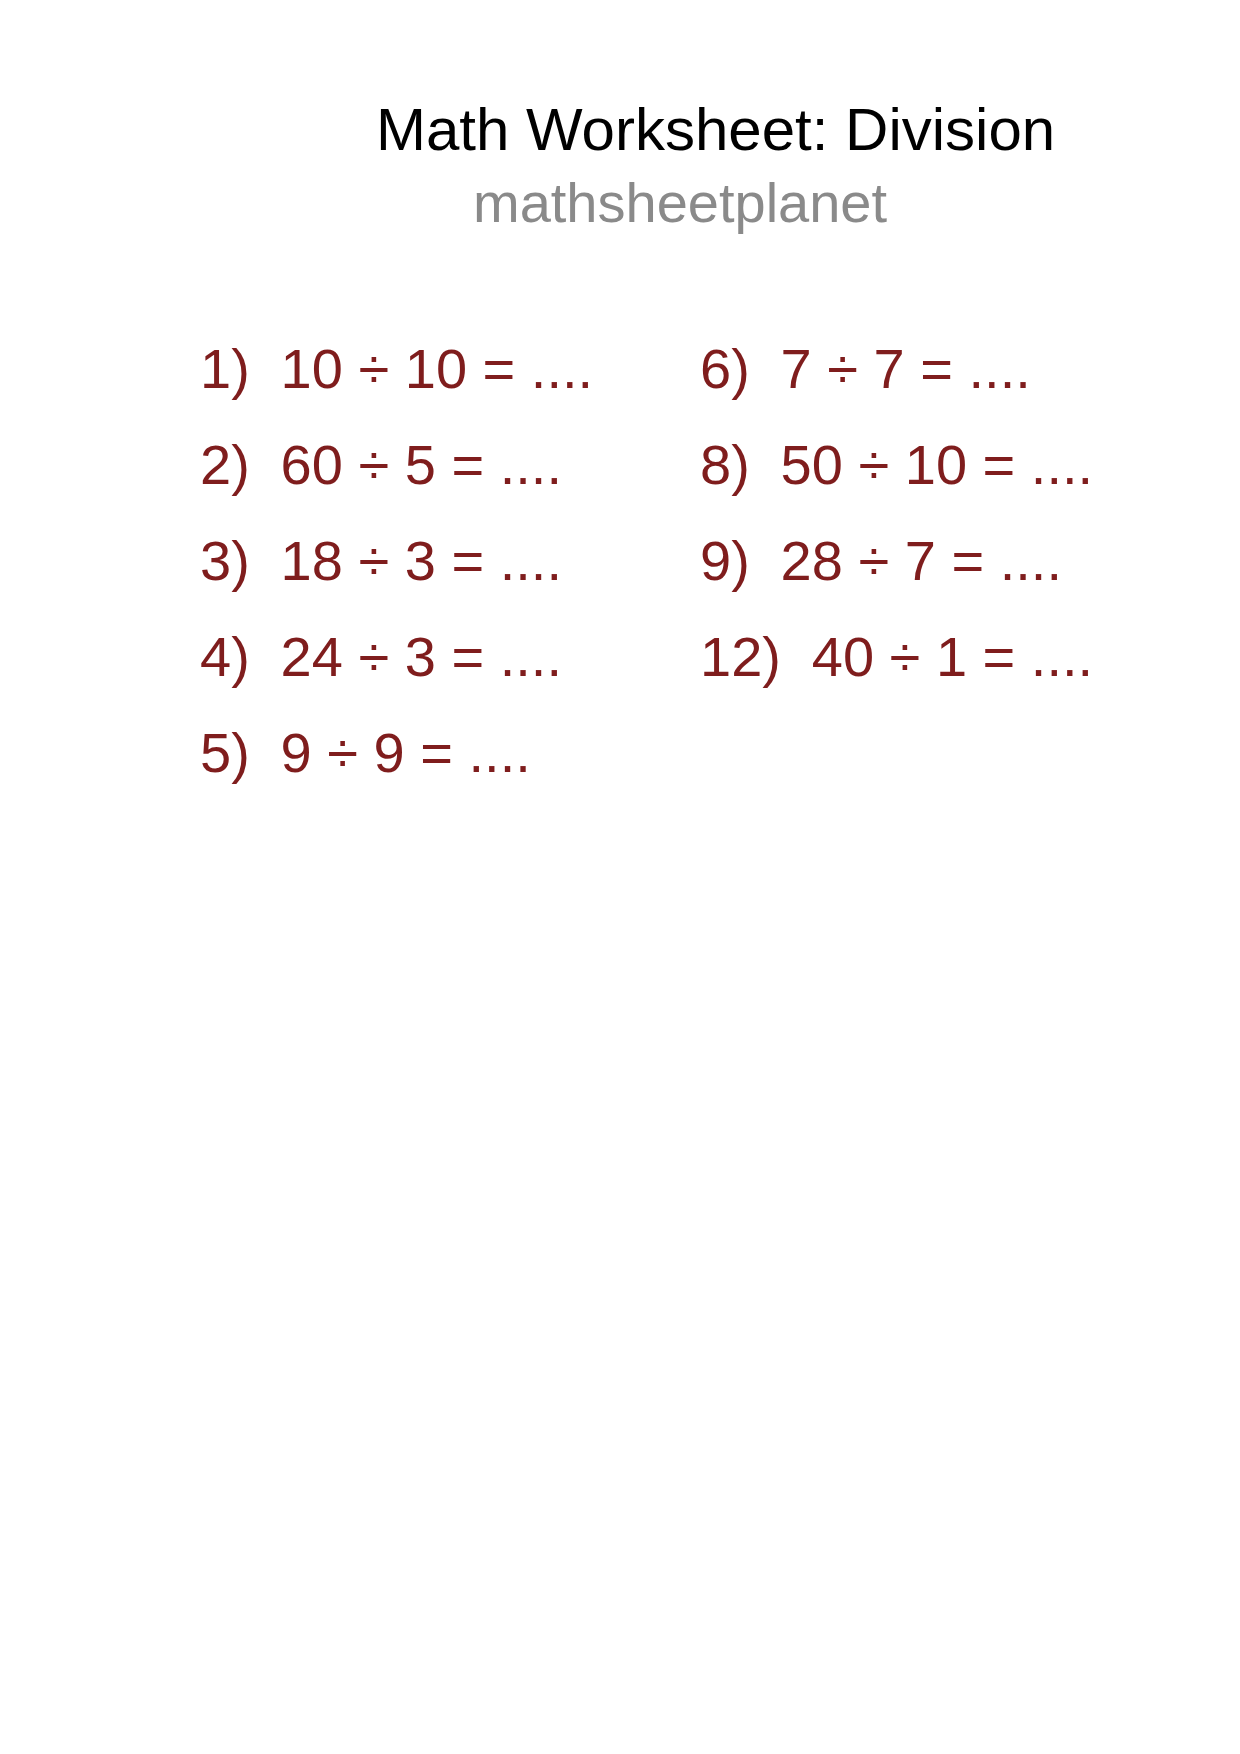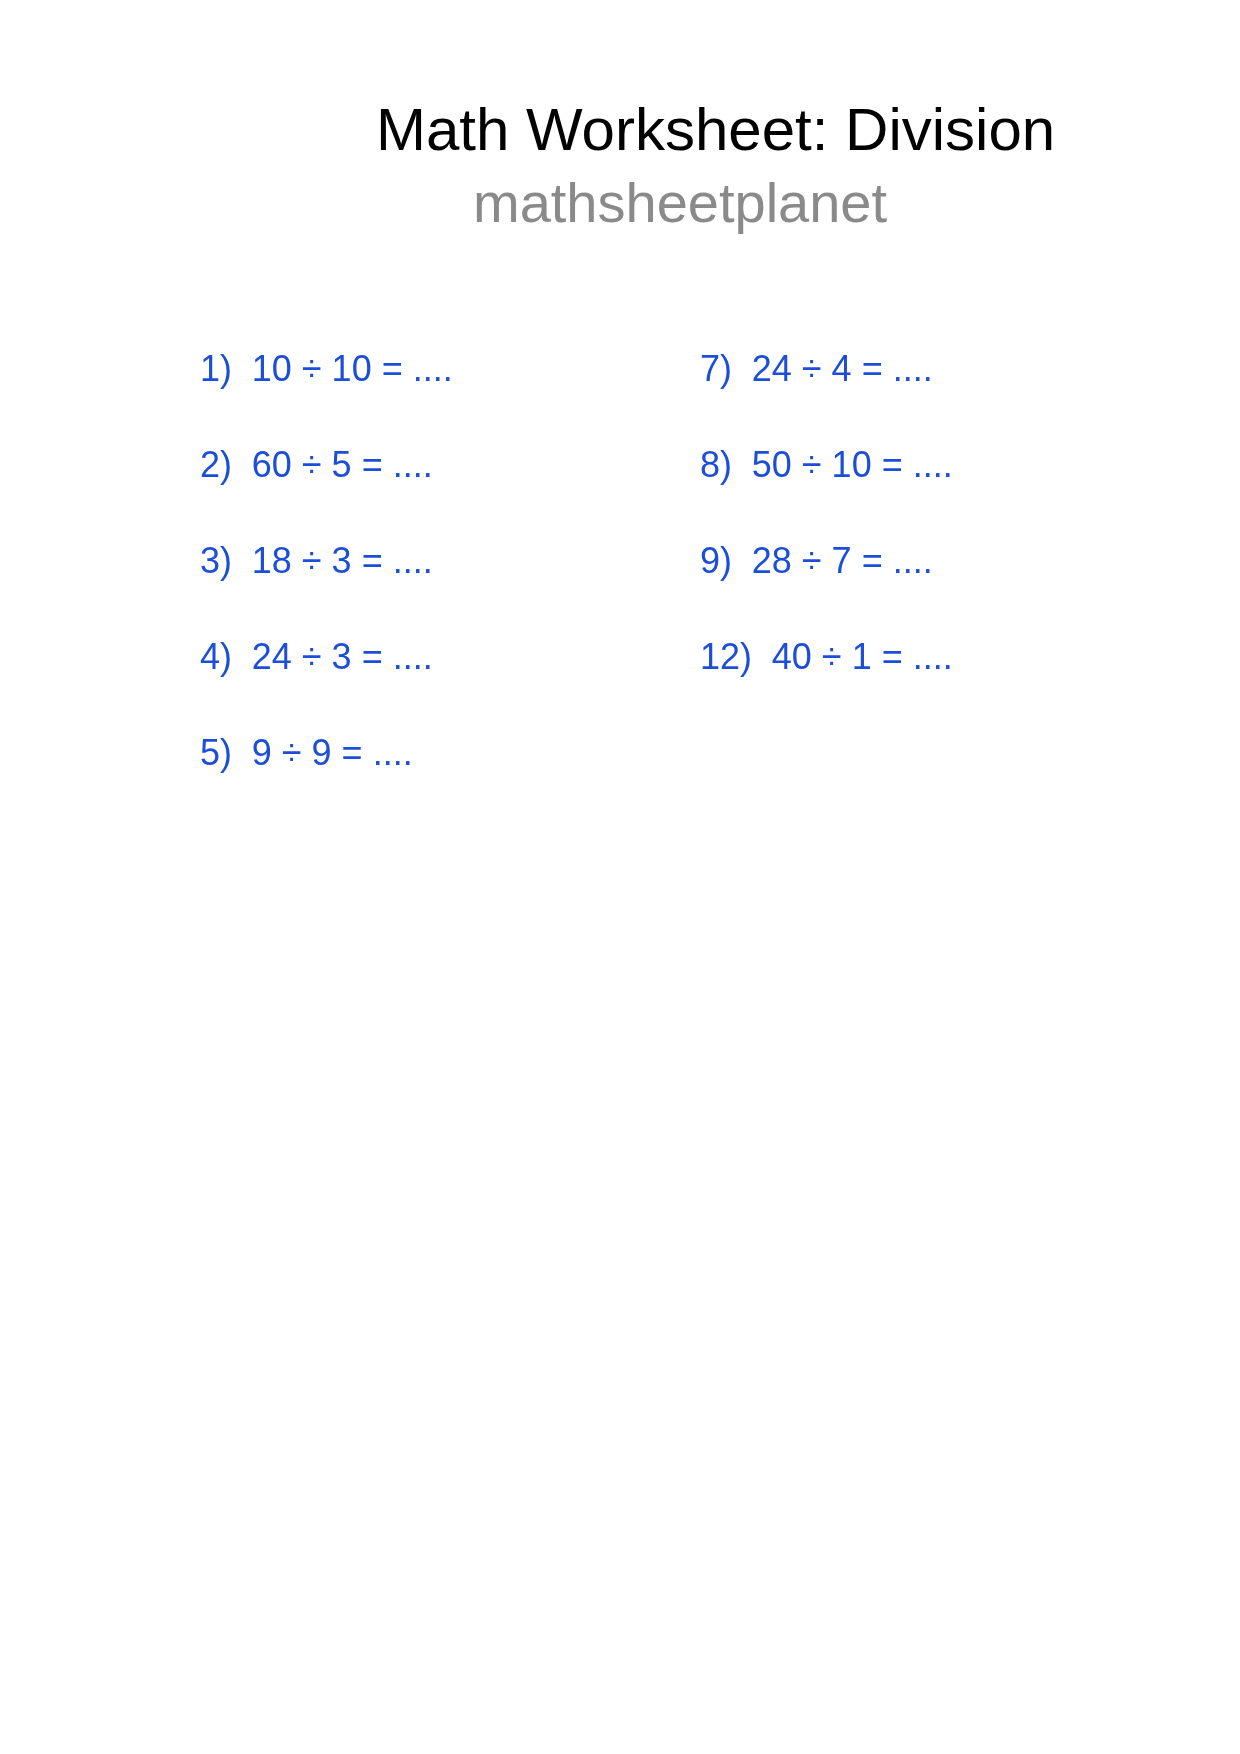--- a/index.html
+++ b/index.html
@@ -33,23 +33,23 @@
     color: #8a8a8a;
     white-space: nowrap;
   }
   .col {
     position: absolute;
     top: 347px;
   }
   .col-left  { left: 200px; }
   .col-right { left: 700px; }
   .problem-row {
-    font-size: 36px;
+    font-size: 56px;
     line-height: 44px;
-    color: #1d4ed8;
+    color: #7f1d1d;
     margin-bottom: 52px;
     white-space: nowrap;
   }
   .problem-row .expr {
     margin-left: 0.55em;
   }
 </style>
 </head>
 <body>
 
@@ -72,21 +72,21 @@
     <div class="problem-row">
       <span>4)</span><span class="expr">24 ÷ 3 = ....</span>
     </div>
     <div class="problem-row">
       <span>5)</span><span class="expr">9 ÷ 9 = ....</span>
     </div>
   </div>
 
   <div class="col col-right">
     <div class="problem-row">
-      <span>7)</span><span class="expr">24 ÷ 4 = ....</span>
+      <span>6)</span><span class="expr">7 ÷ 7 = ....</span>
     </div>
     <div class="problem-row">
       <span>8)</span><span class="expr">50 ÷ 10 = ....</span>
     </div>
     <div class="problem-row">
       <span>9)</span><span class="expr">28 ÷ 7 = ....</span>
     </div>
     <div class="problem-row">
       <span>12)</span><span class="expr">40 ÷ 1 = ....</span>
     </div>

